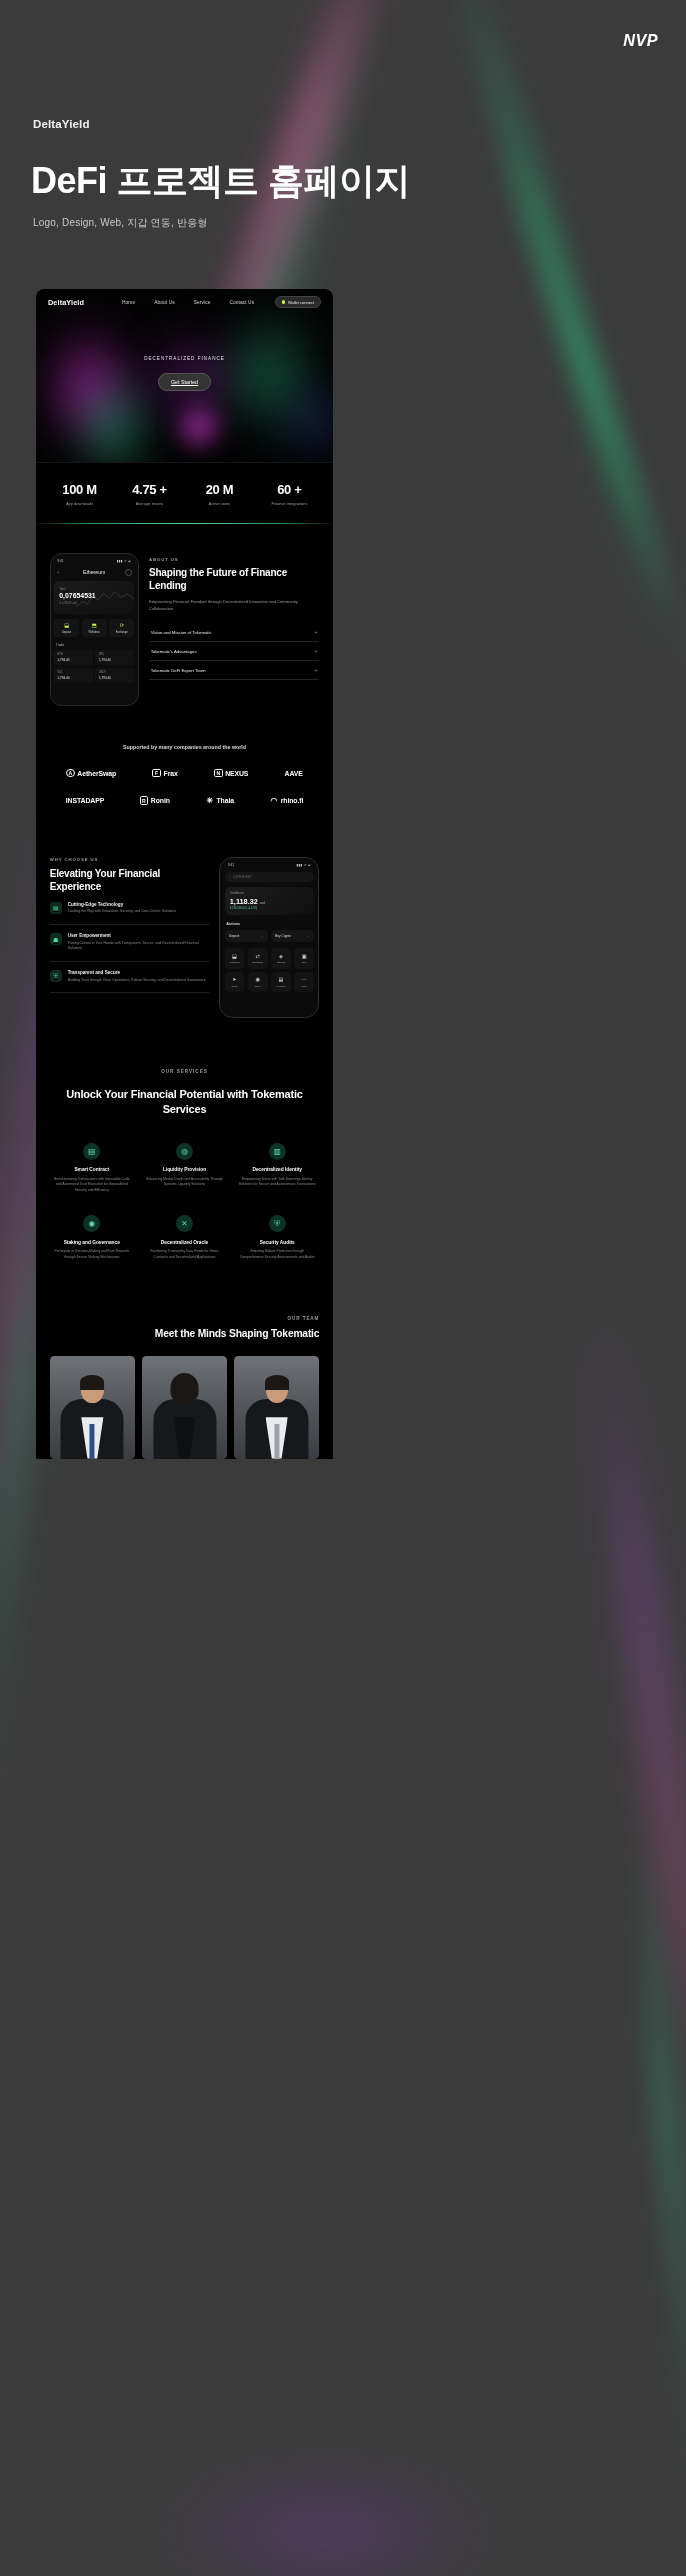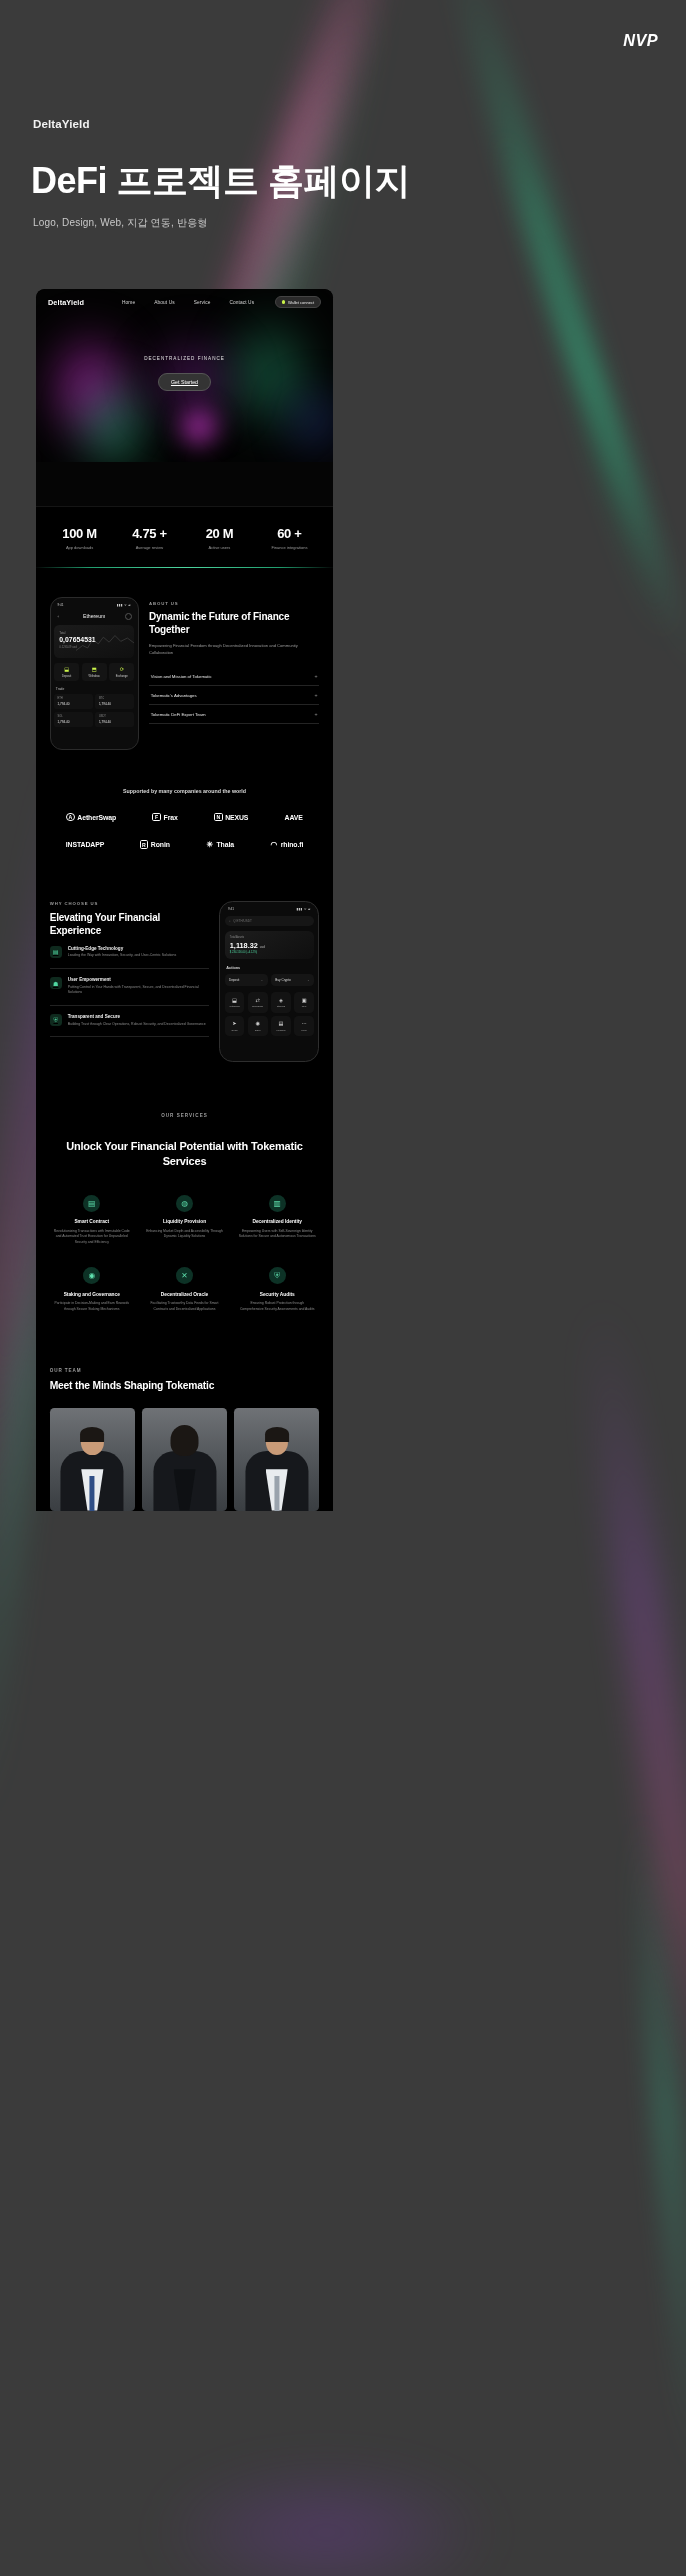--- a/index.html
+++ b/index.html
@@ -114,21 +114,20 @@
   .cta {
     display: inline-block; margin-top: 12px; background: #343434;
     border: 0.4px solid #555; color: #fff; font-size: 5.3px;
     padding: 5.2px 12px; border-radius: 12px;
   }
 
   
   .stats {
     display: flex; background: #000; padding: 19px 8.6px 17px;
     border-top: 0.9px solid #151515;
-    margin-top: 44px;
   }
   .stat { flex: 1; text-align: center; }
   .stat .v { color: #fff; font-size: 13px; font-weight: 700; letter-spacing: -0.3px; }
   .stat .l { color: #9a9a9a; font-size: 4px; margin-top: 4.3px; }
   .divider-glow { height: 0.9px; background: linear-gradient(90deg, rgba(0,0,0,0), #1f9c6d 18%, #4fd6a0 50%, #1f9c6d 82%, rgba(0,0,0,0)); }
 
   
   .about { background: #000; padding: 29px 13.7px 8.6px; display: flex; gap: 10.3px; }
   .phone {
     width: 89px; height: 153px; flex: none; border-radius: 12px;
@@ -220,32 +219,32 @@
   .p2-sel .s { color: #ddd; font-size: 3.1px; }
   .p2-sel .c { color: #777; font-size: 3.4px; }
   .p2-grid { display: grid; grid-template-columns: repeat(4,1fr); gap: 3.4px; margin-top: 6px; }
   .p2-tile { background: #131313; border-radius: 4.3px; padding: 5.2px 0 4.3px; text-align: center; }
   .p2-tile .i { color: #cfcfcf; font-size: 5.2px; line-height: 1; }
   .p2-tile .n { color: #a6a6a6; font-size: 2.5px; margin-top: 2.6px; }
 
   
   .svc { background: #000; padding: 29px 13.7px 29px; text-align: center; }
   .svc-kicker { color: #9d9d9d; font-size: 4.6px; letter-spacing: 1px; font-weight: 600; }
-  .svc-h2 { color: #fff; font-size: 11px; font-weight: 700; line-height: 1.35; margin-top: 21px; letter-spacing:-0.2px;}
+  .svc-h2 { color: #fff; font-size: 11px; font-weight: 700; line-height: 1.35; margin-top: 13px; letter-spacing:-0.2px;}
   .svc-grid { display: grid; grid-template-columns: repeat(3,1fr); gap: 22px 8.6px; margin-top: 26px; }
   .svc-i .cir {
     width: 17px; height: 17px; margin: 0 auto; border-radius: 50%;
     background: #0d3226; color: #5fe0ae; display: flex;
     align-items: center; justify-content: center; font-size: 7.7px;
   }
   .svc-i .t { color: #fff; font-size: 4.8px; font-weight: 700; margin-top: 7.7px; }
   .svc-i .d { color: #8b8b8b; font-size: 3.4px; line-height: 1.65; margin-top: 4.3px; padding: 0 3.4px; }
 
   
-  .team { background: #000; padding: 26px 13.7px 0; }
+  .team { background: #000; padding: 26px 13.7px 0; text-align: right; }
   .team-kicker { color: #9d9d9d; font-size: 4.6px; letter-spacing: 0.9px; font-weight: 600; }
   .team-h2 { color: #fff; font-size: 10.3px; font-weight: 700; line-height: 1.3; margin-top: 6px; letter-spacing:-0.2px;}
   .team-grid { display: flex; gap: 6.9px; margin-top: 15.5px; }
   .member {
     flex: 1; height: 103px; border-radius: 4.3px; position: relative; overflow: hidden;
     background: linear-gradient(180deg,#6f7276 0%, #54585c 45%, #3a3e42 100%);
   }
   .member .body {
     position: absolute; left: 50%; bottom: 0; transform: translateX(-50%);
     width: 74%; height: 58%; background: #16181c; border-radius: 34% 34% 0 0;
@@ -400,21 +399,21 @@
           <div class="ph-cell">
             <div class="c1">USDT</div>
             <div class="c2">1,794.40</div>
           </div>
         </div>
       </div>
     </div>
 
     <div class="about-txt">
       <div class="about-kicker">ABOUT US</div>
-      <div class="about-h2">Dynamic the Future of Finance Together</div>
+      <div class="about-h2">Shaping the Future of Finance Lending</div>
       <div class="about-p">Empowering Financial Freedom through Decentralized Innovation and Community Collaboration</div>
       <div class="acc">
         <div class="acc-item">
           <span class="t">Vision and Mission of Tokematic</span>
           <span class="p">+</span>
         </div>
         <div class="acc-item">
           <span class="t">Tokematic's Advantages</span>
           <span class="p">+</span>
         </div>

